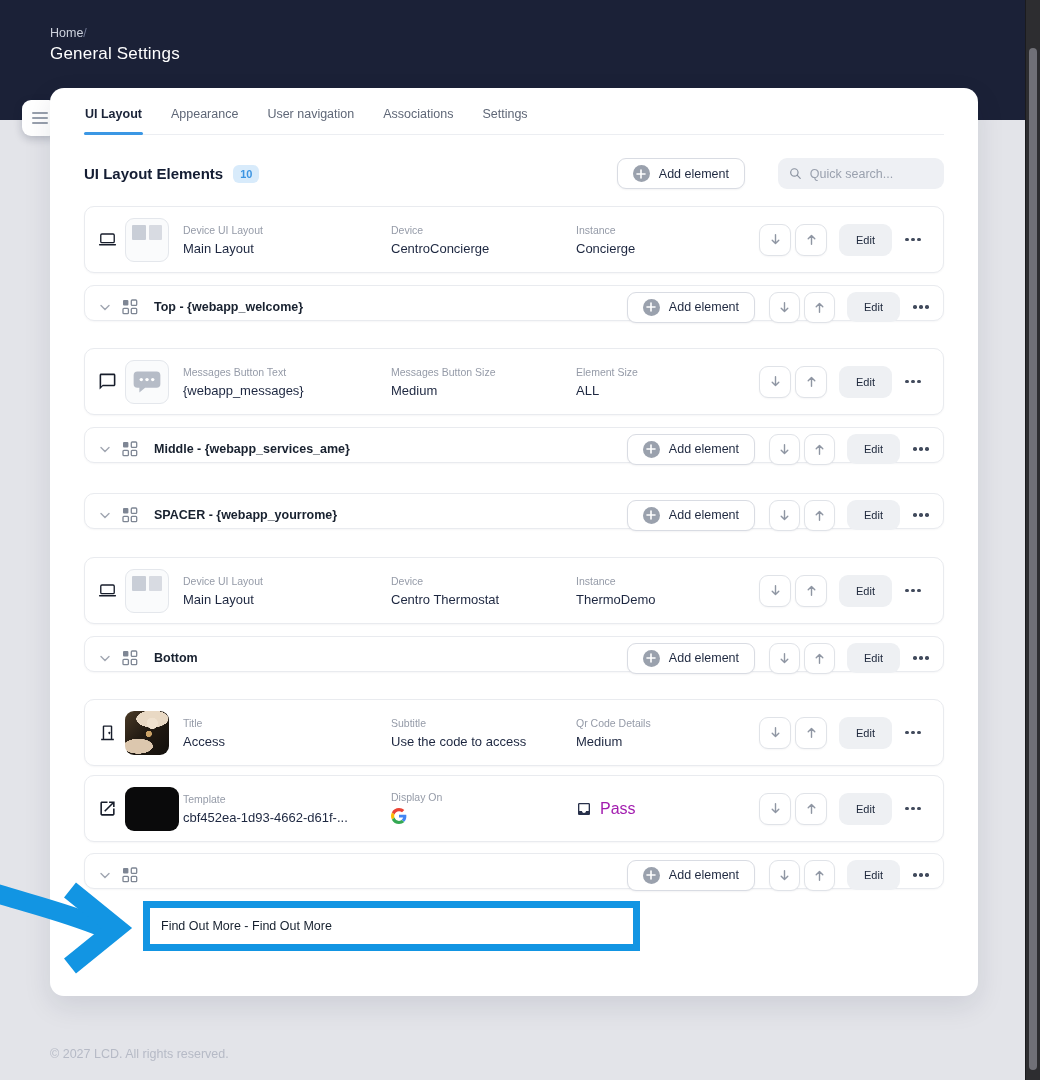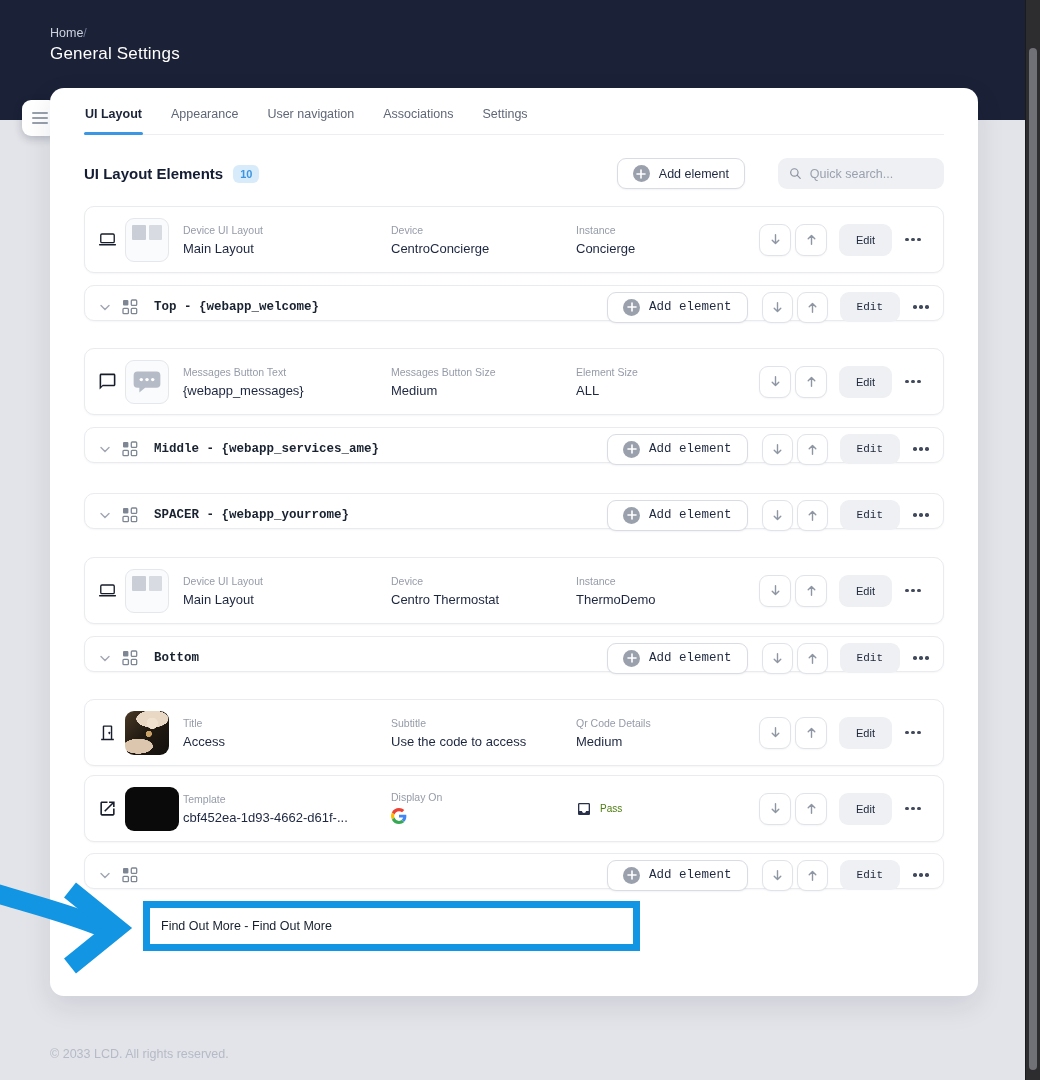--- a/index.html
+++ b/index.html
@@ -53,21 +53,21 @@
   .search-box { margin-left:33px; width:166px; height:31px; background:#eef0f4; border-radius:9px;
     display:flex; align-items:center; padding:0 11px; gap:8px; }
   .search-box input { border:none; background:transparent; outline:none; font-size:12.5px; color:#404040; width:100%; font-family:inherit; }
   .search-box input::placeholder { color:#9aa1ae; }
 
   
   .rows { margin:0 34px; }
   .row { display:flex; align-items:center; background:#fff; border:1px solid #e9ebef; border-radius:10px;
     box-shadow:0 1px 2px rgba(16,24,40,.04); position:relative; }
   .row.detail { height:67px; padding:0 17px 0 12px; }
-  .row.group  { height:36px; padding:8px 9px 0 12px;font-family:Liberation Mono, monospace; }
+  .row.group  { height:36px; padding:8px 9px 0 12px; }
   .mt9{margin-top:9px} .mt11{margin-top:11px} .mt12{margin-top:12px} .mt27{margin-top:27px} .mt28{margin-top:28px} .mt30{margin-top:30px}
 
   .type-icon { width:20px; display:flex; justify-content:center; flex:none; }
   .thumb { width:44px; height:44px; border-radius:9px; margin-left:8px; border:1px solid #e4e7ec; background:#fafbfc;
     flex:none; overflow:hidden; position:relative; }
   .thumb-black { width:54px; margin-right:-10px; border:none; background:#0a0a0b; }
   .thumb-photo { border:none;
     background:
       radial-gradient(circle at 62% 28%, #f0e2cf 0 13%, rgba(240,226,207,0) 14%),
       radial-gradient(ellipse 60% 32% at 62% 18%, #e9d9c4 0 60%, rgba(233,217,196,0) 61%),
@@ -78,21 +78,21 @@
   .tl-top { display:flex; gap:3px; height:15px; }
   .tl-a { flex:1.15; background:#c9ced7; border-radius:1px; }
   .tl-b { flex:1; background:#d8dbe2; border-radius:1px; }
   .tl-line { height:2.5px; background:#dcdfe5; border-radius:1px; margin-top:3.5px; }
 
   .fields { display:flex; flex:1; margin-left:14px; min-width:0; align-items:center; }
   .field.f1 { width:208px; } .field.f2 { width:185px; } .field.f3 { flex:1; }
   .flabel { font-size:10.5px; color:#959ba8; margin-bottom:5px; }
   .fvalue { font-size:13px; color:#1d2740; font-weight:500; white-space:nowrap; overflow:hidden; text-overflow:ellipsis; }
   .pass-cell { display:flex; align-items:center; gap:8px; }
-  .pass-text { font-size:10px; color:#4d7c0f; }
+  .pass-text { font-size:16px; color:#a21caf; }
 
   .controls { display:flex; align-items:center; margin-left:auto; flex:none; }
   .row.group .btn-add { margin-left:auto; }
   .row.group .controls { margin-left:14px; }
   .icon-btn { width:32px; height:32px; border-radius:9px; border:1px solid #e0e3e8; background:#fff;
     display:flex; align-items:center; justify-content:center; cursor:pointer; box-shadow:0 1px 2px rgba(16,24,40,.04); }
   .icon-btn + .icon-btn { margin-left:4px; }
   .row.group .icon-btn { width:31px; height:31px; }
   .edit-btn { margin-left:12px; height:32px; padding:0 17px; background:#eef0f3; border:none; border-radius:9px;
     font-size:11px; color:#202a3e; cursor:pointer; font-family:inherit; }
@@ -623,17 +623,17 @@
 
 <div class="hl-box">
   <span class="hl-label">Find Out More - Find Out More</span>
 </div>
 
 <svg class="arrow-svg" viewBox="0 0 150 108">
   <path d="M-8 18 C 30 30, 62 37, 104 54" stroke="#1295e3" stroke-width="19" fill="none"></path>
   <path d="M70 16 L117 54 L70 92" stroke="#1295e3" stroke-width="19" fill="none" stroke-linejoin="miter"></path>
 </svg>
 
-<div class="footer">© 2033 LCD. All rights reserved.</div>
+<div class="footer">© 2027 LCD. All rights reserved.</div>
 
 <div class="scrollbar">
   <div class="scroll-thumb"></div>
 </div>
 
 </body></html>

